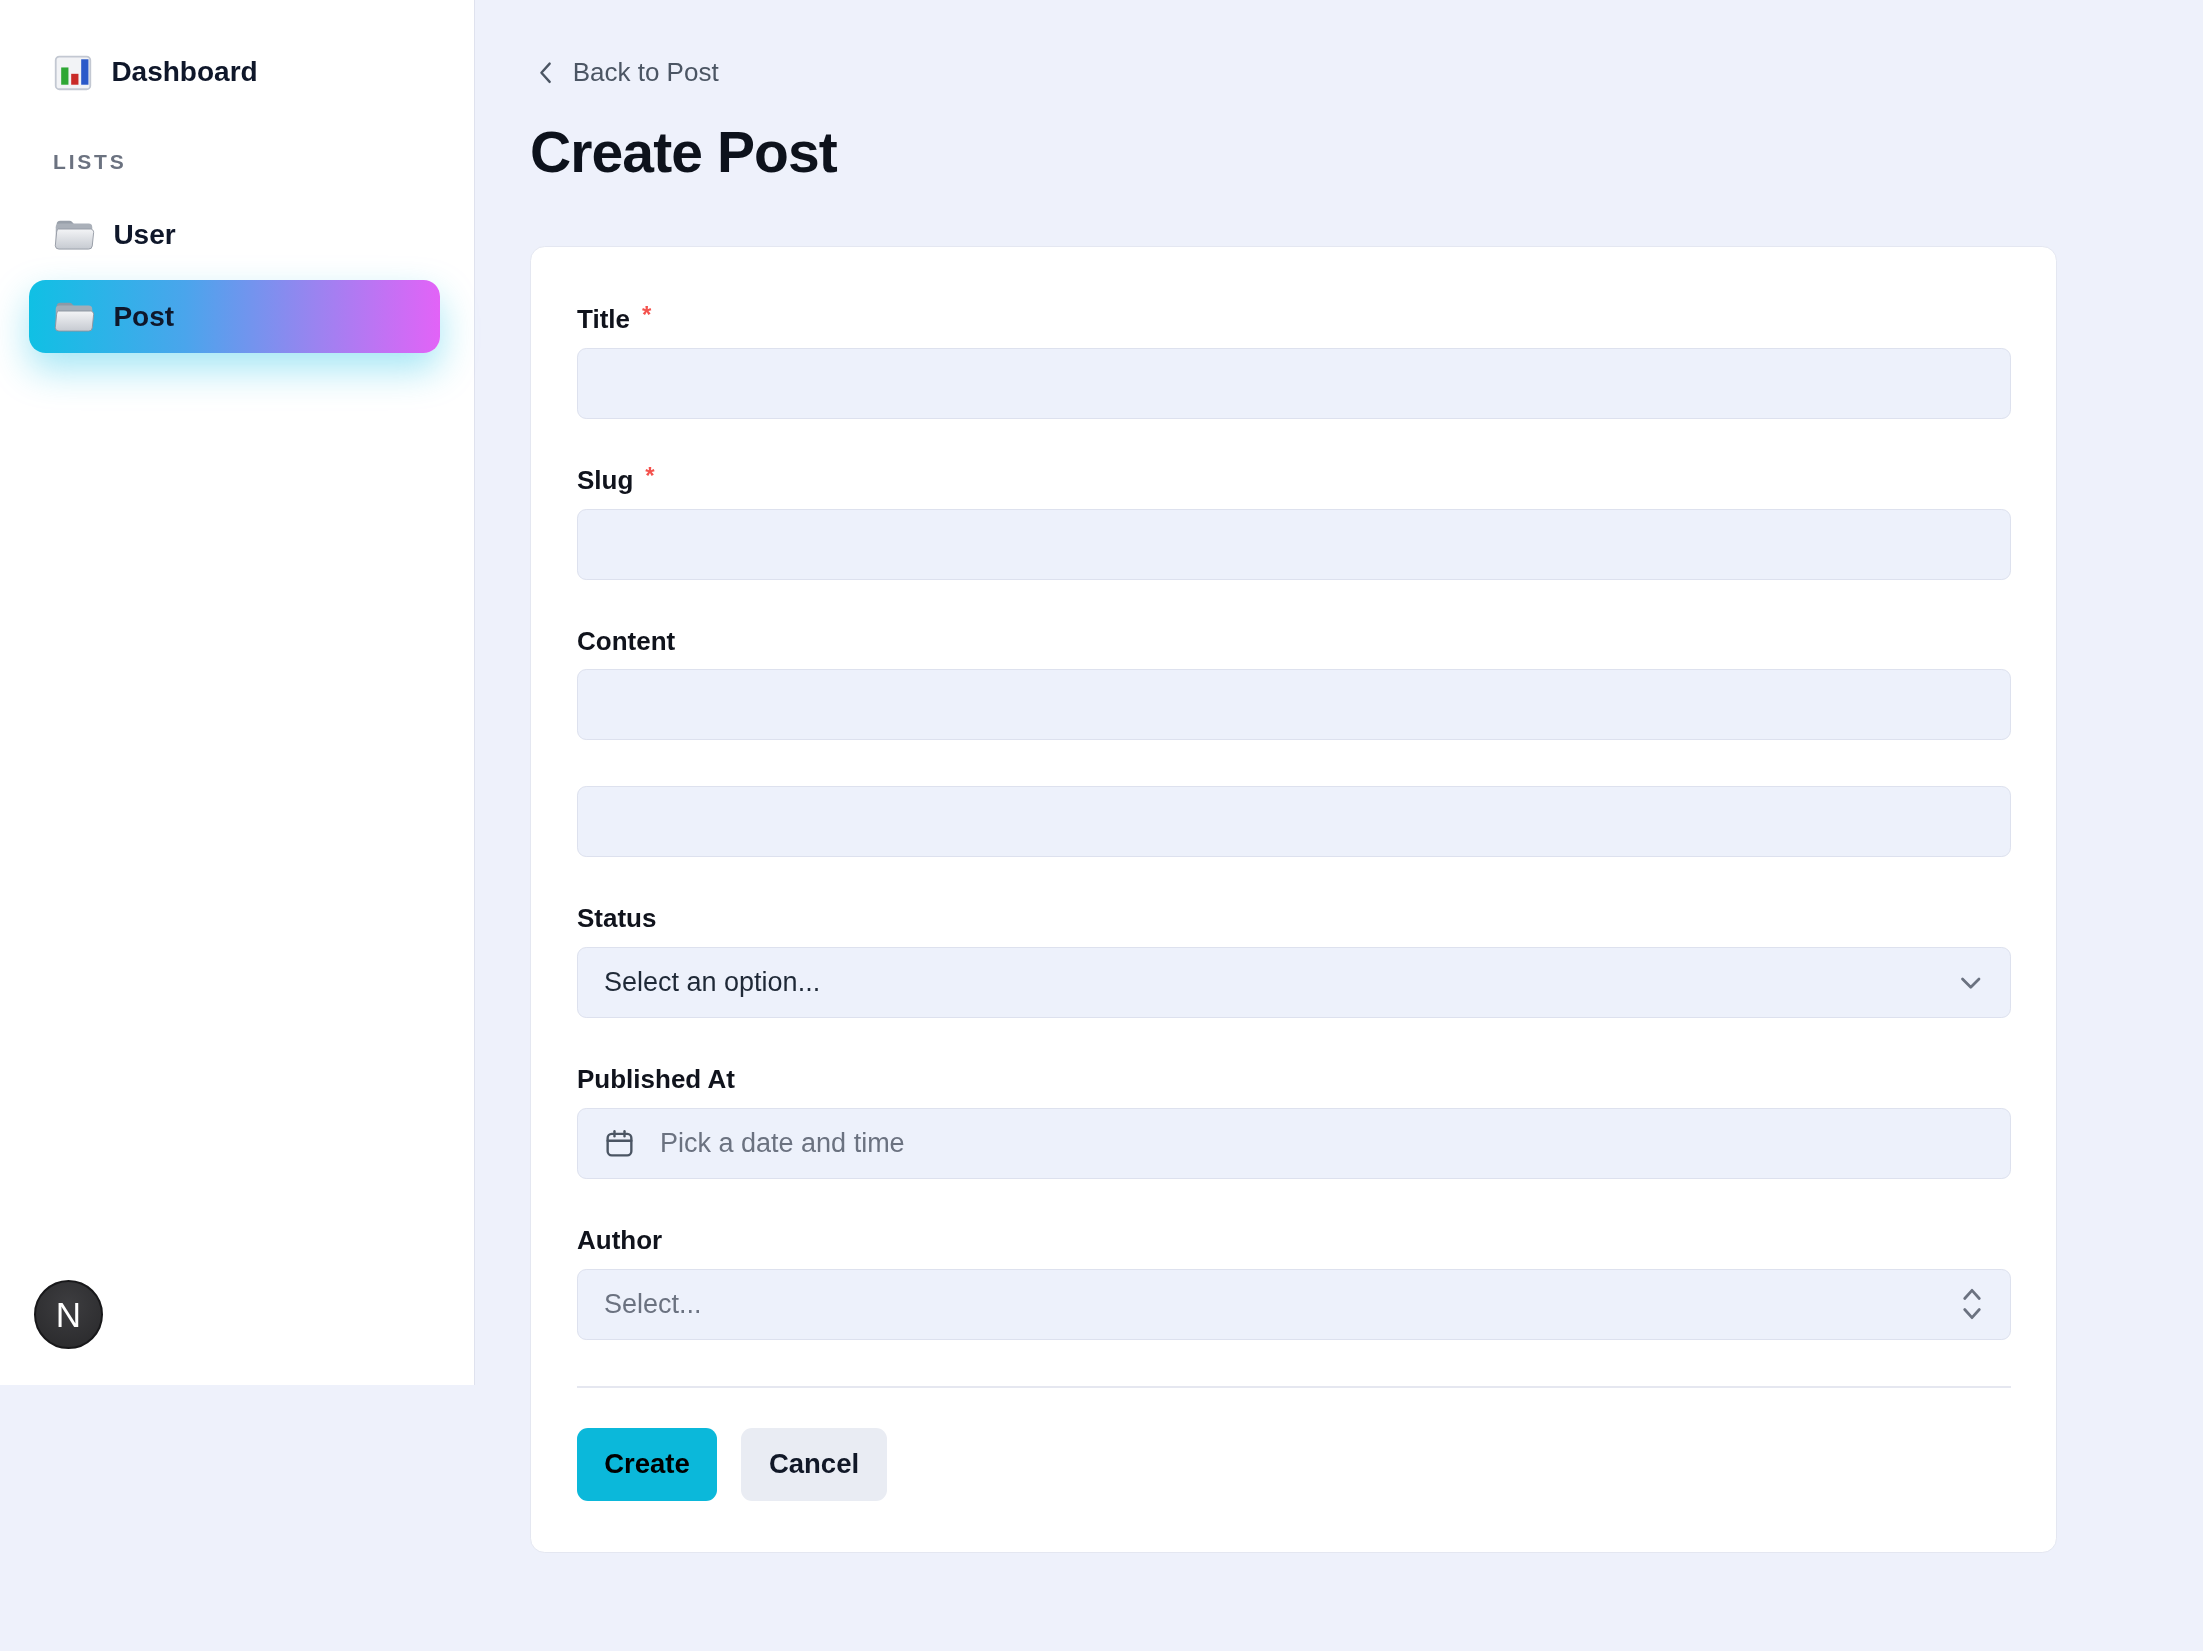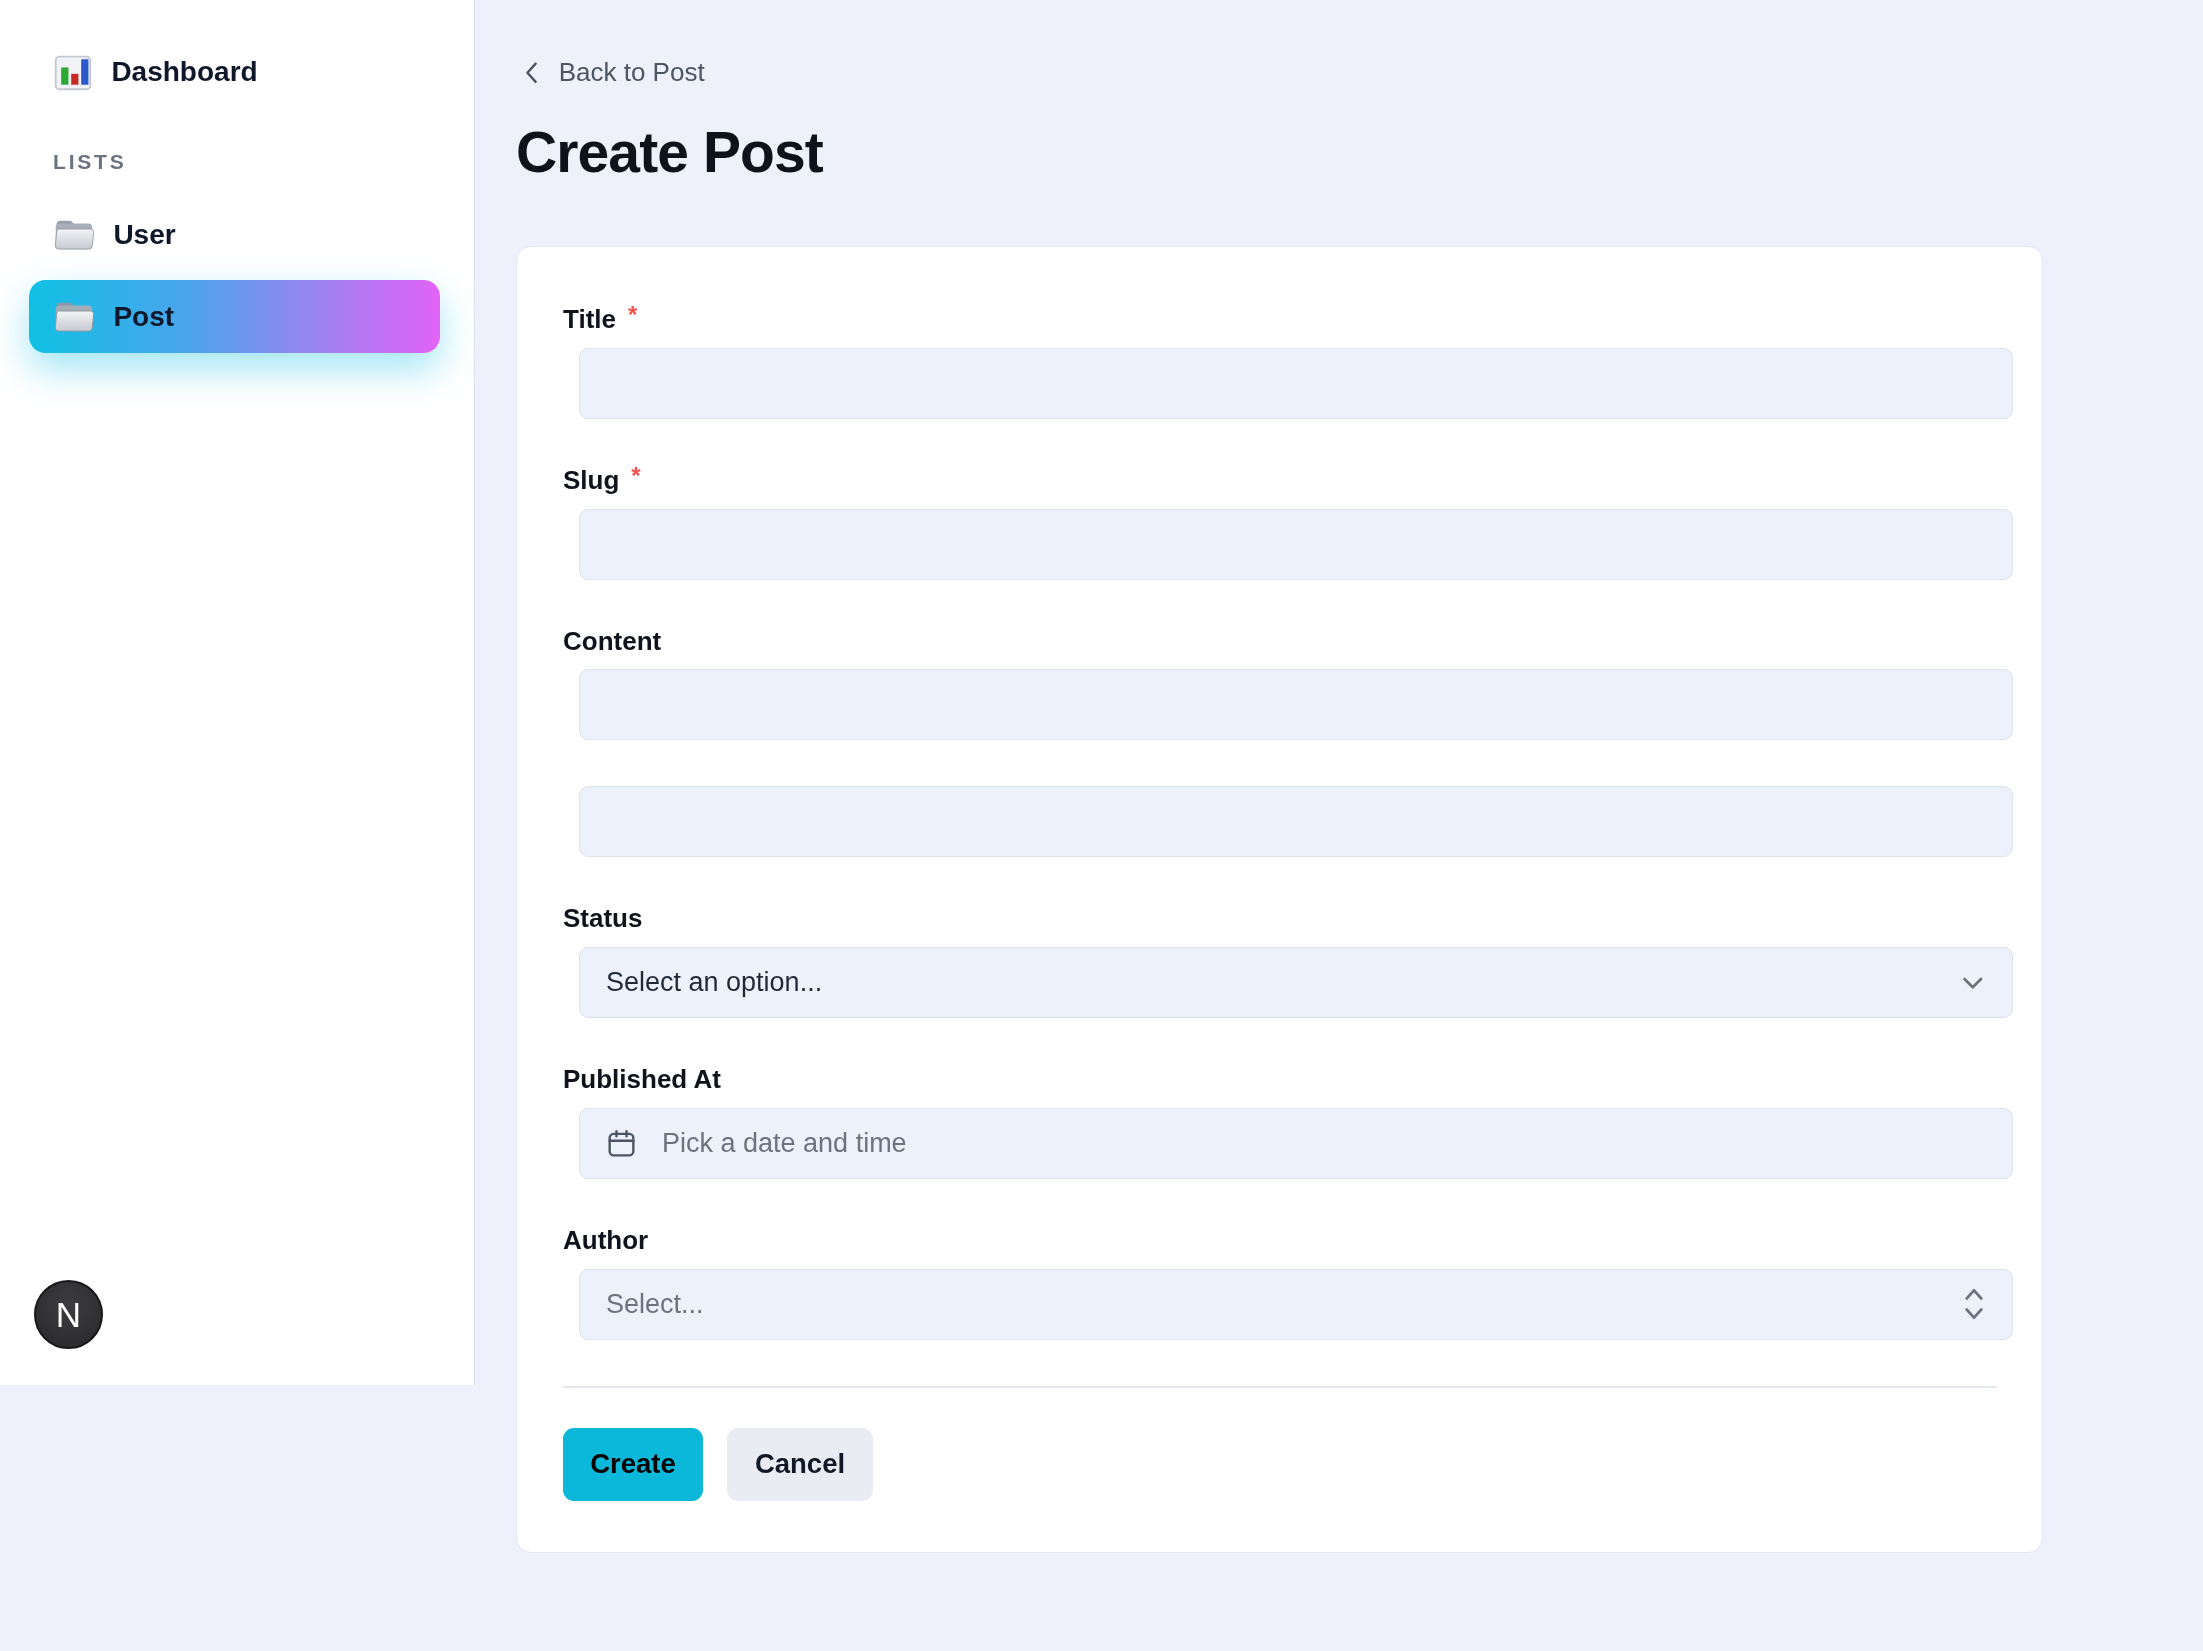--- a/index.html
+++ b/index.html
@@ -43,21 +43,21 @@
   }
   .icon{display:flex;align-items:center;justify-content:center;flex:0 0 auto;}
   .avatar{
     position:absolute;left:34px;top:1280px;width:69px;height:69px;border-radius:50%;
     background:radial-gradient(circle at 50% 35%,#3d3d40,#28282a);
     border:2.8px solid #18181a;box-sizing:border-box;
     color:#ffffff;font-size:35px;font-weight:400;
     display:flex;align-items:center;justify-content:center;cursor:pointer;
   }
   
-  .main{position:absolute;left:461px;top:0;width:1729px;}
+  .main{position:absolute;left:475px;top:0;width:1729px;}
   .back-link{
     display:flex;align-items:center;gap:14.7px;margin:57px 0 0 59px;
     width:max-content;color:#4b5563;font-size:26px;cursor:pointer;
   }
   .page-title{
     margin:31px 0 0 55px;font-size:57px;font-weight:800;
     color:#0d121c;letter-spacing:-0.9px;
   }
   .card{
     box-sizing:border-box;margin:61px 0 0 55px;width:1527px;
@@ -69,21 +69,20 @@
     display:flex;align-items:flex-start;gap:12px;height:30px;
     font-size:26px;font-weight:700;color:#10131c;margin-bottom:13.8px;
   }
   .req{color:#f4524d;font-size:24px;margin-top:-2.8px;font-weight:700;}
   .input{
     box-sizing:border-box;height:71px;width:100%;
     background:#edf1fb;border:1.8px solid #dde1ee;border-radius:9.2px;
     font-size:27px;color:#1f2937;padding:0 26px;
     display:flex;align-items:center;
     font-family:"Liberation Sans",sans-serif;
-    margin-left:16px;
   }
   input.input{outline:none;}
   .select{justify-content:space-between;cursor:pointer;}
   .dark-text{color:#1f2937;}
   .placeholder{color:#6b7280;}
   .datetime{gap:25px;cursor:pointer;}
   .divider{height:1.8px;background:#e5e7f0;margin-top:42px;}
   .actions{display:flex;gap:24px;margin-top:40px;}
   .btn{
     height:73px;border:none;border-radius:11px;font-size:27.5px;font-weight:600;

